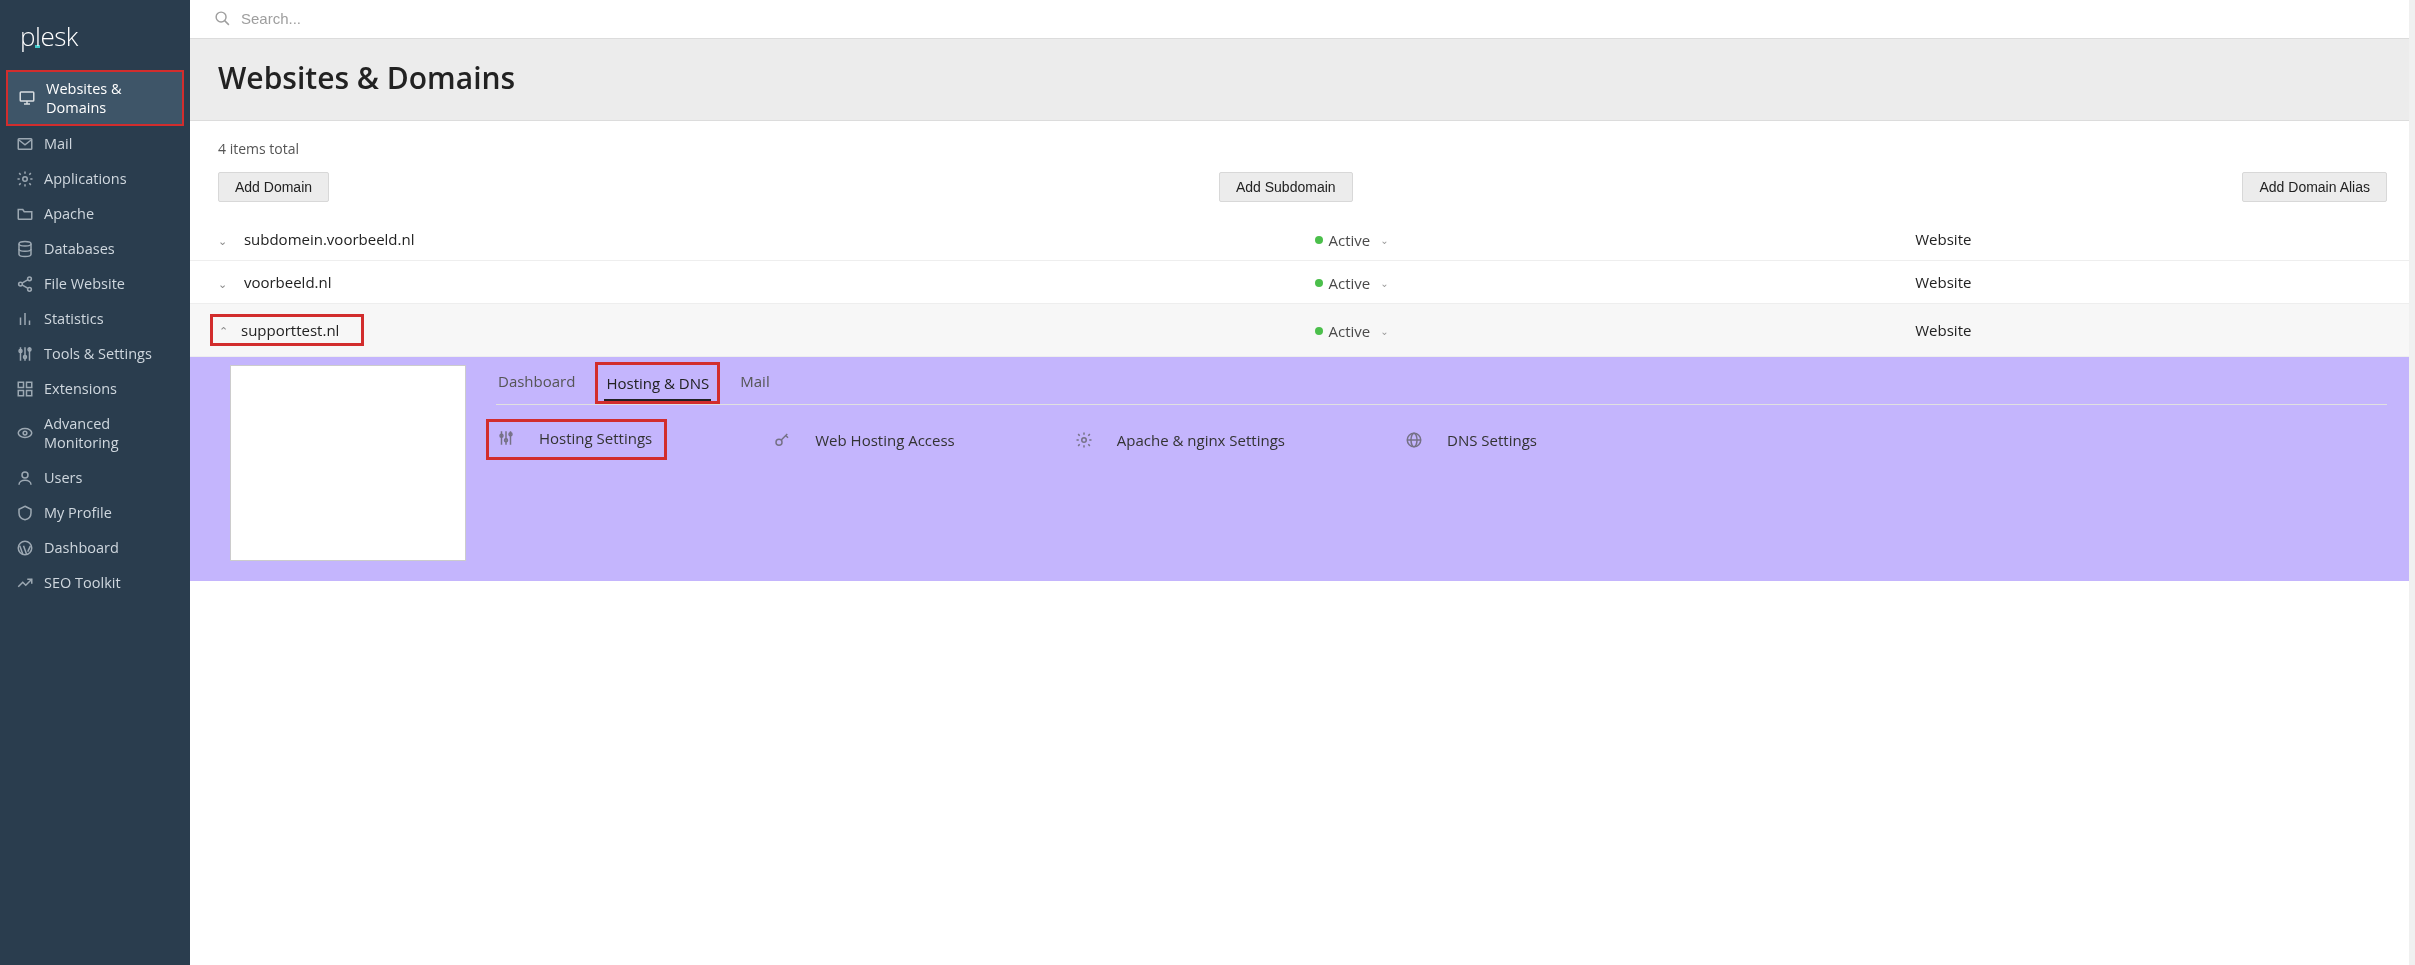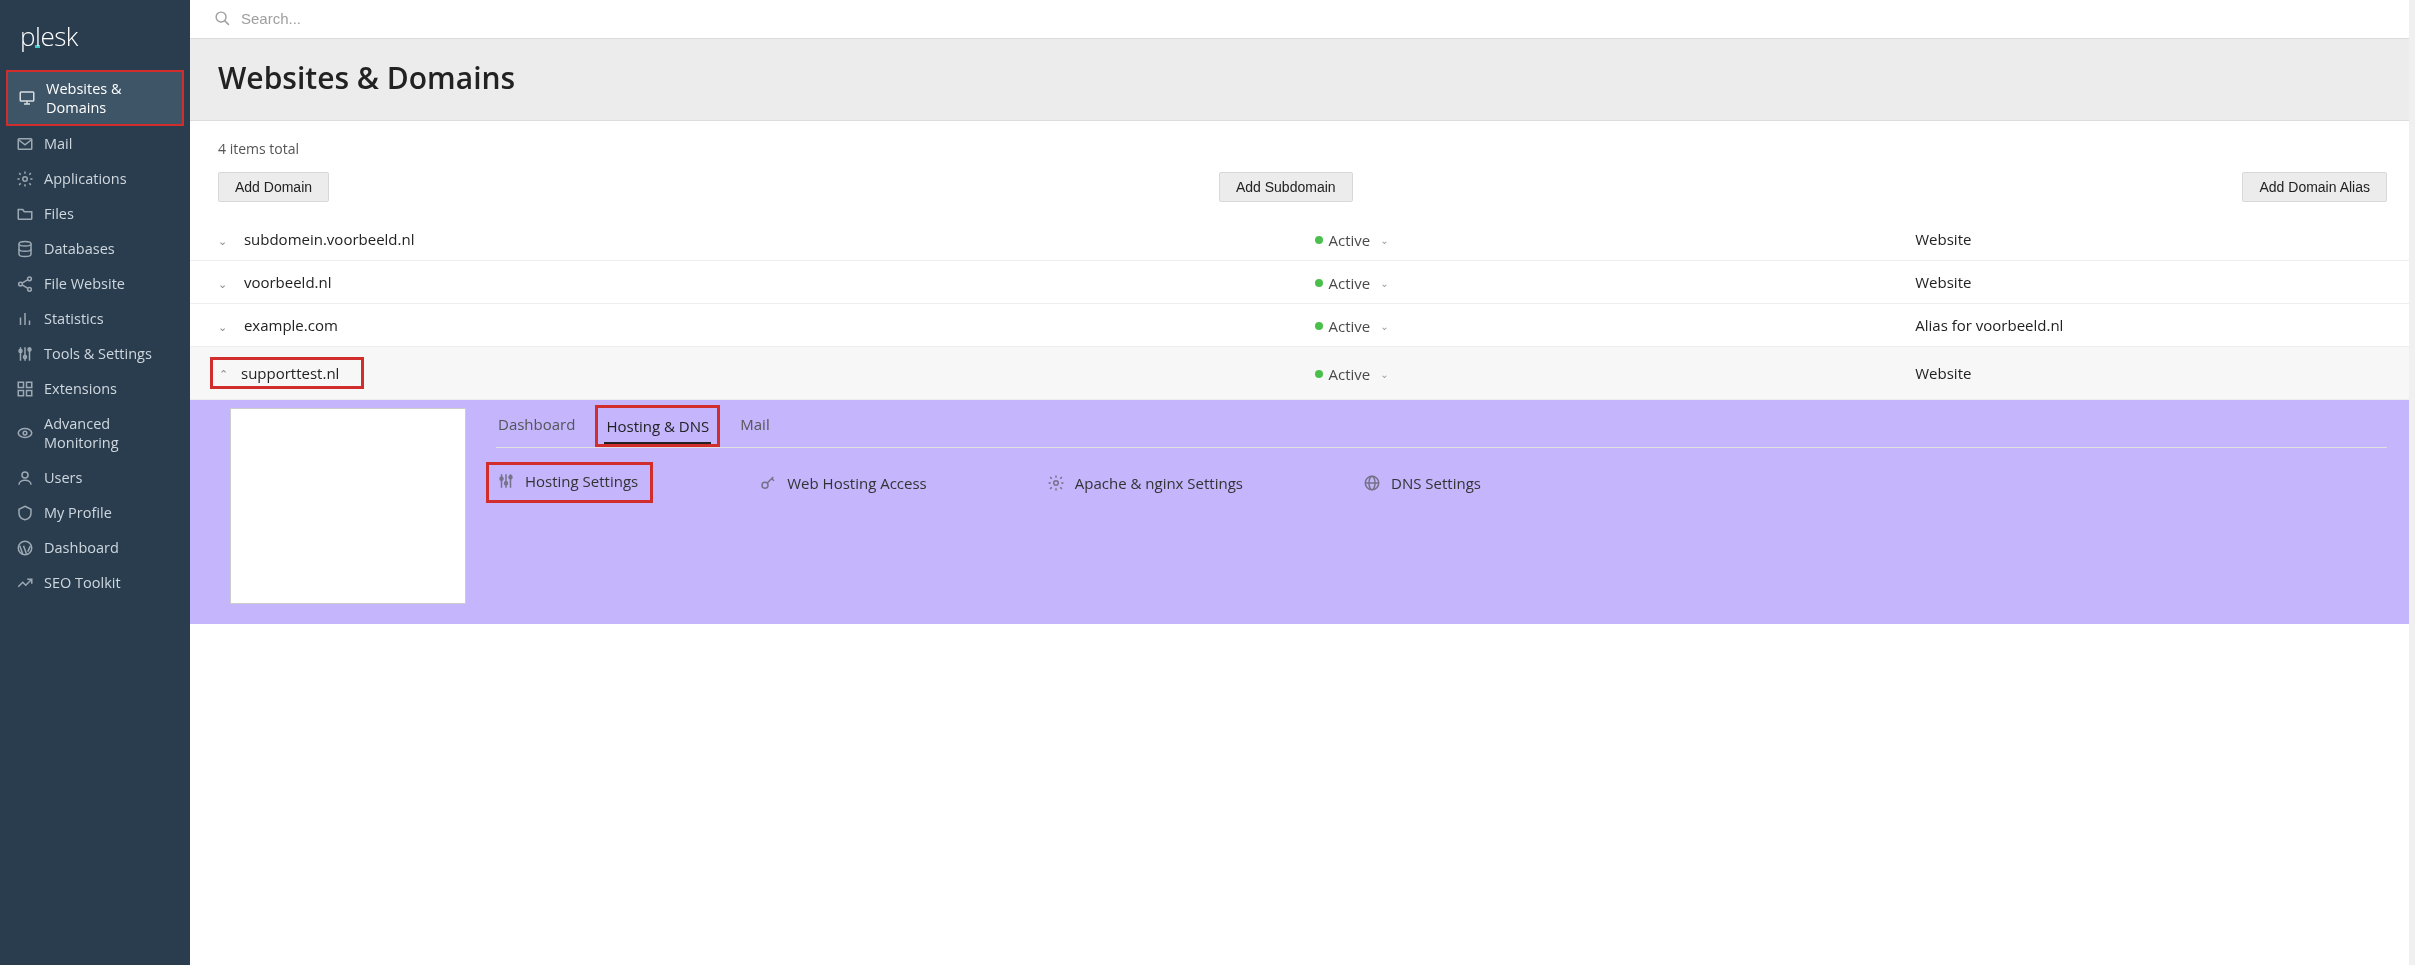--- a/index.html
+++ b/index.html
@@ -209,21 +209,21 @@
   .tab-highlight .tab { padding-bottom: 6px; }
 
   .tool-row {
     display: flex;
     gap: 120px;
     align-items: center;
   }
   .tool-link {
     display: inline-flex;
     align-items: center;
-    gap: 10px;
+    gap: 24px;
     font-size: 15px;
     color: #333;
     cursor: pointer;
   }
   .tool-link .ticon { width:18px; height:18px; opacity:0.7; }
   .tool-highlight {
     border: 3px solid #d22d2d;
     padding: 6px 12px 6px 8px;
     margin: -8px -14px -8px -10px;
   }
@@ -261,21 +261,21 @@
       <svg class="icon" viewBox="0 0 24 24" fill="none" stroke-width="2">
           <circle cx="12" cy="12" r="3"></circle>
           <path d="M12 2v3M12 19v3M4.2 4.2l2.1 2.1M17.7 17.7l2.1 2.1M2 12h3M19 12h3M4.2 19.8l2.1-2.1M17.7 6.3l2.1-2.1"></path>
         </svg>
       <span>Applications</span>
     </li>
     <li class="nav-item">
       <svg class="icon" viewBox="0 0 24 24" fill="none" stroke-width="2">
           <path d="M3 6h6l2 3h10v9a1 1 0 0 1-1 1H4a1 1 0 0 1-1-1V6z"></path>
         </svg>
-      <span>Files</span>
+      <span>Apache</span>
     </li>
     <li class="nav-item">
       <svg class="icon" viewBox="0 0 24 24" fill="none" stroke-width="2">
           <ellipse cx="12" cy="5" rx="8" ry="3"></ellipse>
           <path d="M4 5v14c0 1.7 3.6 3 8 3s8-1.3 8-3V5"></path>
           <path d="M4 12c0 1.7 3.6 3 8 3s8-1.3 8-3"></path>
         </svg>
       <span>Databases</span>
     </li>
     <li class="nav-item">
@@ -403,34 +403,20 @@
         <td class="col-status">
           <span class="status-pill">
             <span class="status-dot"></span>
             <span>Active</span>
             <span class="status-caret">⌄</span>
           </span>
         </td>
         <td class="col-type"><span>Website</span></td>
       </tr>
 
-      <tr class="row">
-        <td class="col-domain">
-          <span class="expand-caret">⌄</span>
-          <span>example.com</span>
-        </td>
-        <td class="col-status">
-          <span class="status-pill">
-            <span class="status-dot"></span>
-            <span>Active</span>
-            <span class="status-caret">⌄</span>
-          </span>
-        </td>
-        <td class="col-type"><span>Alias for voorbeeld.nl</span></td>
-      </tr>
 
       <tr class="row expanded">
         <td class="col-domain">
           <span class="row-highlight-wrap">
             <span class="expand-caret">⌃</span>
             <span>supporttest.nl</span>
           </span>
         </td>
         <td class="col-status">
           <span class="status-pill">

